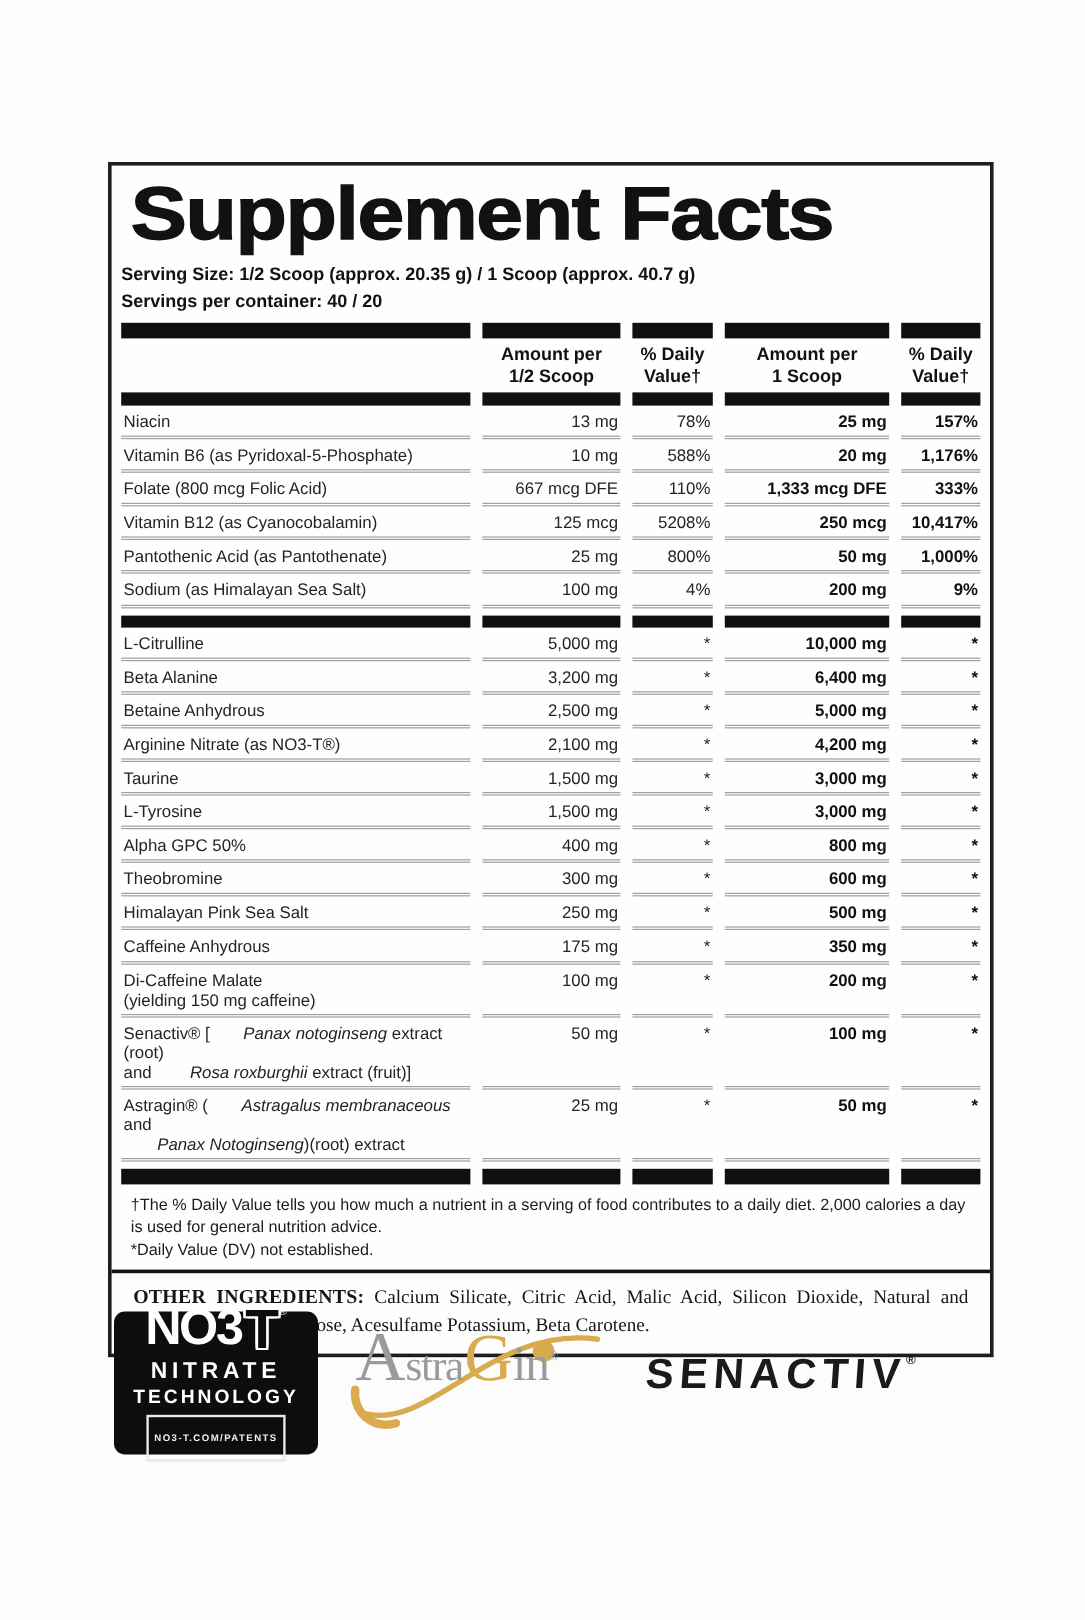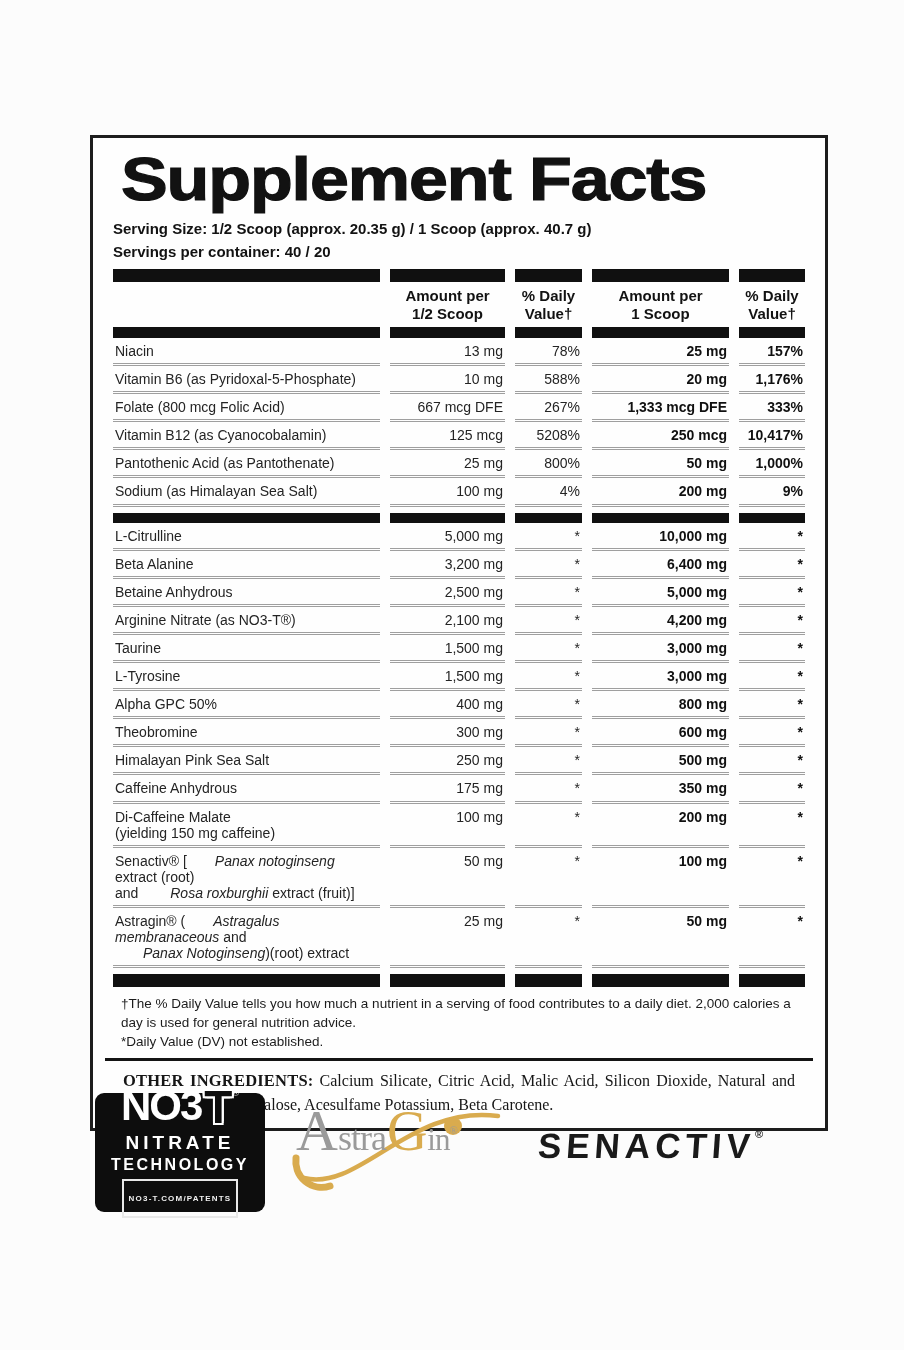--- a/index.html
+++ b/index.html
@@ -2,21 +2,21 @@
 <html><head>
 <meta charset="utf-8">
 <style>
   * { margin:0; padding:0; box-sizing:border-box; }
   html,body { width:904px; height:1350px; background:#fcfcfc; font-family:"Liberation Sans", sans-serif; color:#121212; }
   .stage { position:relative; width:904px; height:1350px; overflow:hidden; }
 
   
   .panel {
     position:absolute; left:90px; top:135px; width:738px;
-    background:#fefefe; border:3px solid #1d1d1d; padding:8px 20px 0;
+    background:#fefefe; border:3px solid #1d1d1d; padding:8px 8px 0;
   }
   .sf-title {
     font-size:62px; font-weight:bold; line-height:1; letter-spacing:-1px;
     margin:2px 0 8px 8px; white-space:nowrap;
     transform:scaleX(1.13); transform-origin:left center;
     -webkit-text-stroke:1.2px #111;
   }
   .serving p { font-size:15px; font-weight:bold; line-height:1.5; margin-left:0; }
 
   
@@ -62,21 +62,21 @@
   .no3t-nitrate { font-size:19px; font-weight:bold; letter-spacing:4px; margin-top:3px; }
   .no3t-tech { font-size:16px; font-weight:bold; letter-spacing:2.5px; margin-top:2px; }
   .no3t-patents { border:2px solid #e8e8e8; font-size:8px; letter-spacing:1.2px; padding:13px 5px; margin-top:5px; color:#efefef; font-weight:bold; }
 
   .astragin { position:absolute; left:290px; top:1096px; width:215px; height:100px; }
   .ag-swoosh { position:absolute; left:0; top:0; }
   .ag-word { position:absolute; left:6px; top:6px; display:flex; align-items:baseline; font-family:"Liberation Serif", serif; color:#9a9a9a; }
   .ag-A { font-size:58px; line-height:1; }
   .ag-stra { font-size:36px; letter-spacing:-1px;text-align:right; }
   .ag-G { font-size:56px; color:#d9ab4e; line-height:1; margin-left:1px; }
-  .ag-in { font-size:31px; letter-spacing:-1px; }
+  .ag-in { font-size:41px; letter-spacing:-1px; }
   .ag-reg { font-size:11px; align-self:flex-start; margin-top:22px; }
 
   .senactiv { position:absolute; left:538px; top:1126px; display:flex; align-items:flex-start; color:#1a1a1a; }
   .sen-text { font-size:35px; font-weight:bold; letter-spacing:5px; transform:skewX(-4deg); white-space:nowrap; }
   .sen-reg { font-size:11px; margin-top:2px; font-weight:bold; }
 </style>
 </head>
 <body>
 
 <div class="stage">
@@ -136,21 +136,21 @@
     <div class="tr">
       <div class="td name">Vitamin B6 (as Pyridoxal-5-Phosphate)</div>
       <div class="td num half">10 mg</div>
       <div class="td num half">588%</div>
       <div class="td num full">20 mg</div>
       <div class="td num full">1,176%</div>
     </div>
     <div class="tr">
       <div class="td name">Folate (800 mcg Folic Acid)</div>
       <div class="td num half">667 mcg DFE</div>
-      <div class="td num half">267%</div>
+      <div class="td num half">110%</div>
       <div class="td num full">1,333 mcg DFE</div>
       <div class="td num full">333%</div>
     </div>
     <div class="tr">
       <div class="td name">Vitamin B12 (as Cyanocobalamin)</div>
       <div class="td num half">125 mcg</div>
       <div class="td num half">5208%</div>
       <div class="td num full">250 mcg</div>
       <div class="td num full">10,417%</div>
     </div>

